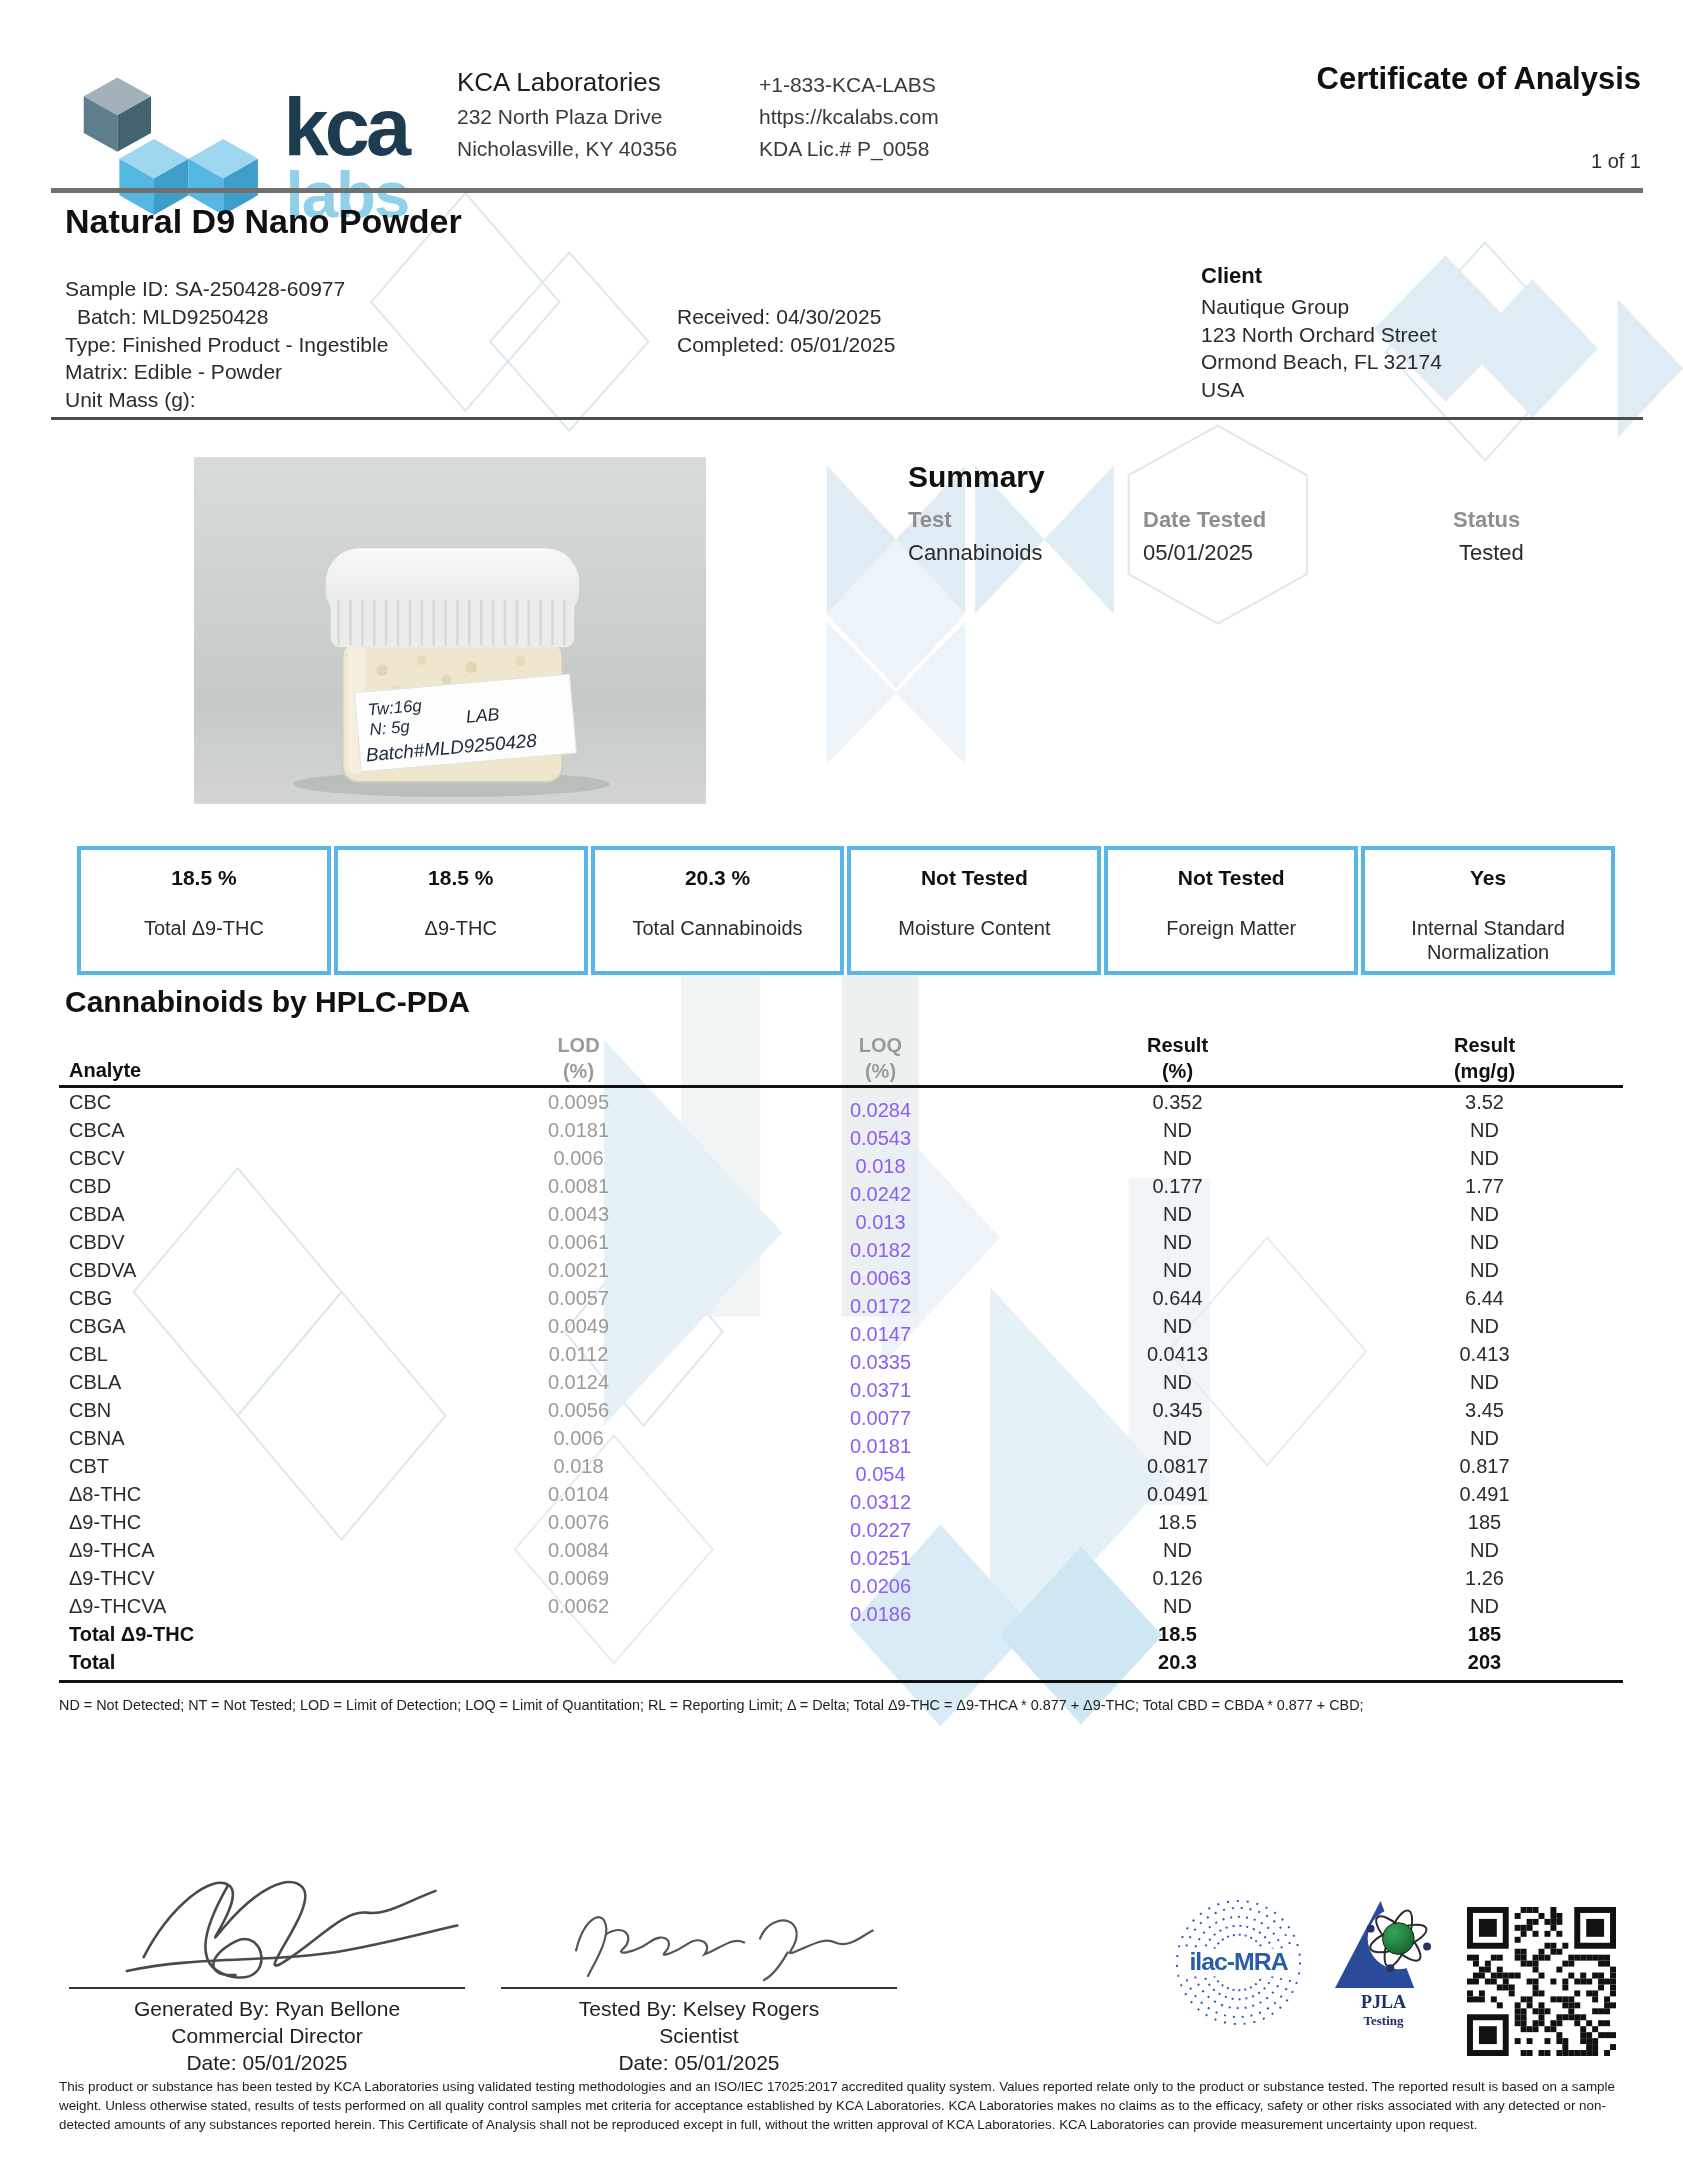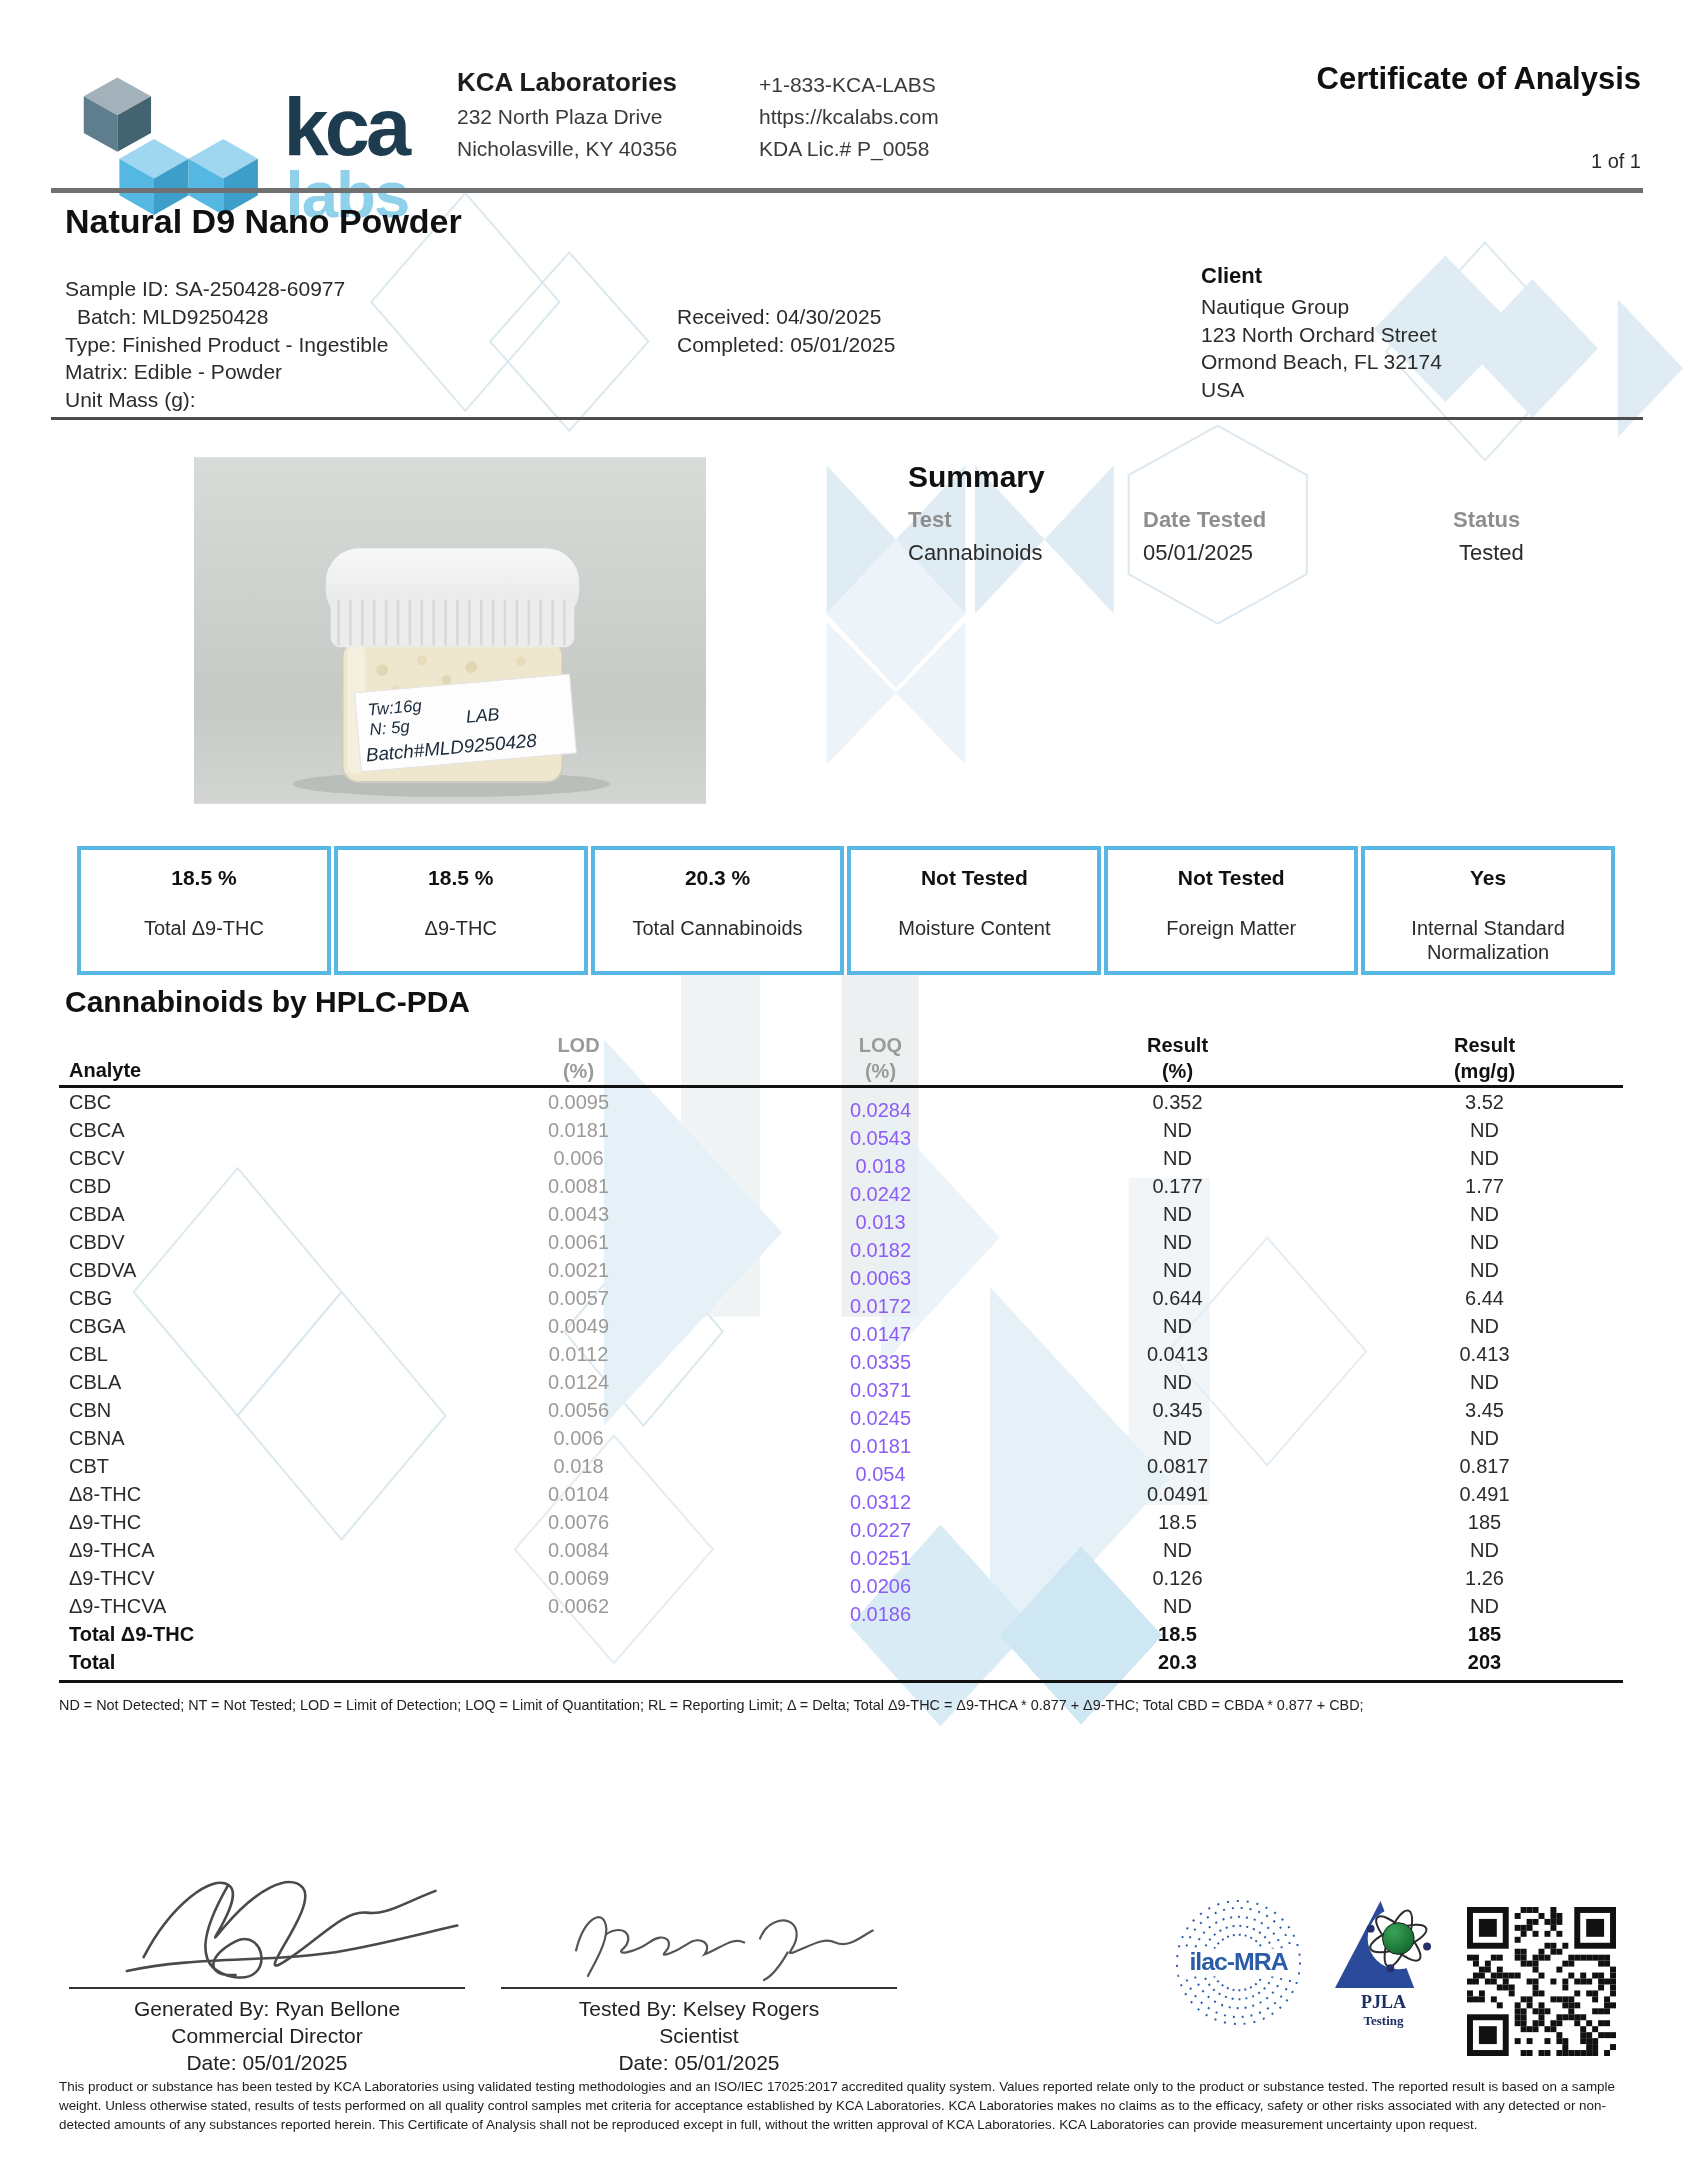--- a/index.html
+++ b/index.html
@@ -2,21 +2,21 @@
 <html><head>
 <meta charset="utf-8">
 <style>
   * { margin:0; padding:0; box-sizing:border-box; }
   body { background:#888; font-family:"Liberation Sans", sans-serif; }
   .page { position:relative; width:1683px; height:2178px; background:#ffffff; margin:0 auto; overflow:hidden; color:#2b2b2b; }
   .wm { position:absolute; inset:0; pointer-events:none; }
 
   
   .logo-svg { position:absolute; left:40px; top:36px; }
-  .lab-name { position:absolute; left:457px; top:67px; font-size:26px; font-weight:700; color:#1d1d1d; }
+  .lab-name { position:absolute; left:457px; top:67px; font-size:26px; font-weight:400; color:#1d1d1d; }
   .lab-addr1 { position:absolute; left:457px; top:105px; font-size:21px; color:#3a3a3a; }
   .lab-addr2 { position:absolute; left:457px; top:137px; font-size:21px; color:#3a3a3a; }
   .lab-phone { position:absolute; left:759px; top:73px; font-size:21px; color:#3a3a3a; }
   .lab-web   { position:absolute; left:759px; top:105px; font-size:21px; color:#3a3a3a; }
   .lab-lic   { position:absolute; left:759px; top:137px; font-size:21px; color:#3a3a3a; }
   .doc-title { position:absolute; right:42px; top:61px; font-size:31px; font-weight:700; color:#111; }
   .page-num  { position:absolute; right:42px; top:150px; font-size:20px; color:#2b2b2b; }
   .divider1 { position:absolute; left:51px; right:40px; top:188px; height:5px; background:#707070; }
 
   
@@ -364,21 +364,21 @@
         <div class="trow">
           <span class="cell c-analyte">CBLA</span>
           <span class="cell c-lod">0.0124</span>
           <span class="cell c-loq">0.0371</span>
           <span class="cell c-res">ND</span>
           <span class="cell c-mg">ND</span>
         </div>
         <div class="trow">
           <span class="cell c-analyte">CBN</span>
           <span class="cell c-lod">0.0056</span>
-          <span class="cell c-loq">0.0245</span>
+          <span class="cell c-loq">0.0077</span>
           <span class="cell c-res">0.345</span>
           <span class="cell c-mg">3.45</span>
         </div>
         <div class="trow">
           <span class="cell c-analyte">CBNA</span>
           <span class="cell c-lod">0.006</span>
           <span class="cell c-loq">0.0181</span>
           <span class="cell c-res">ND</span>
           <span class="cell c-mg">ND</span>
         </div>

